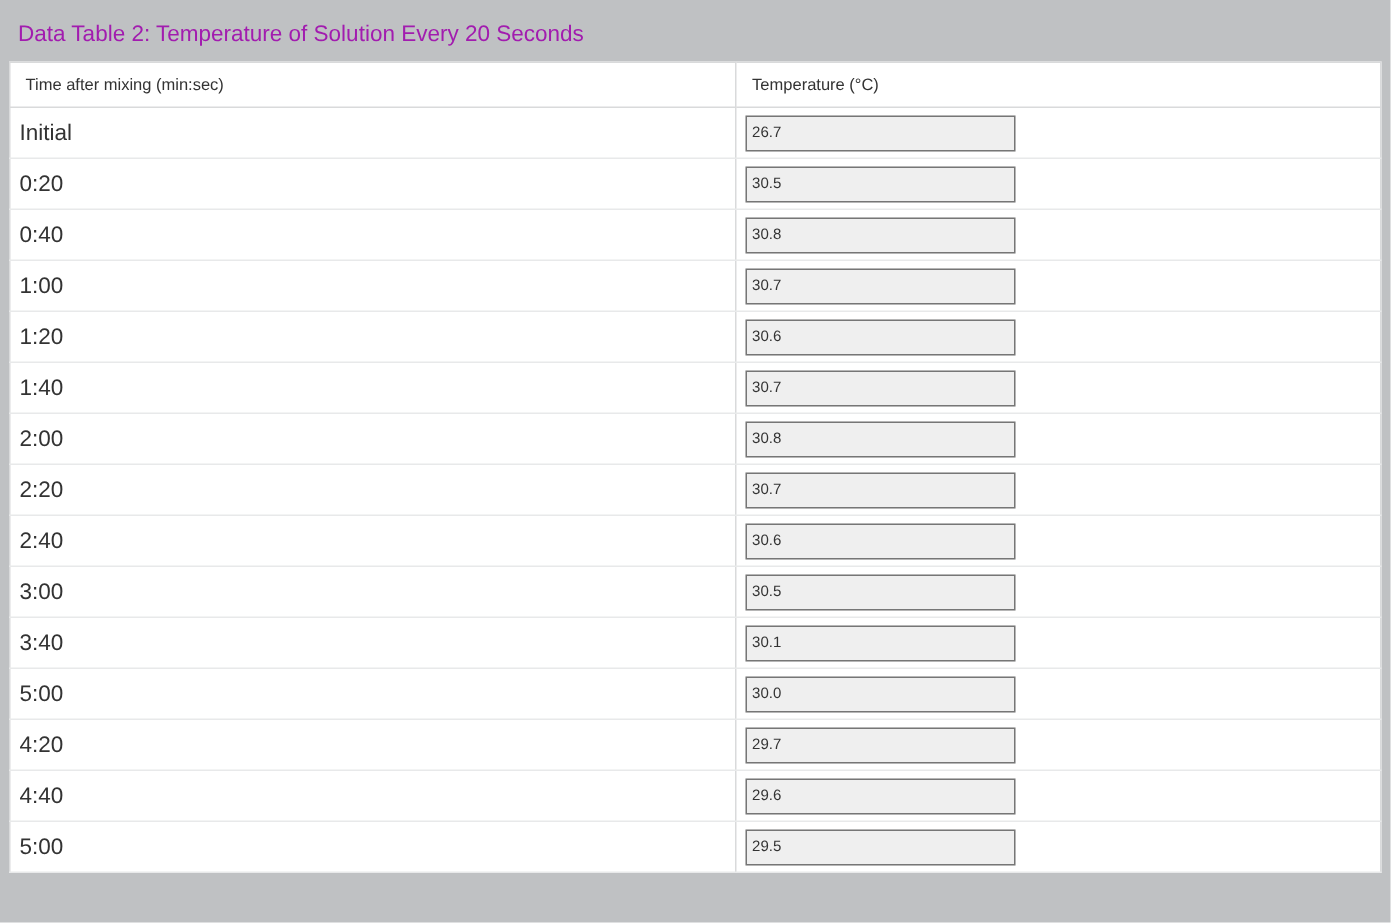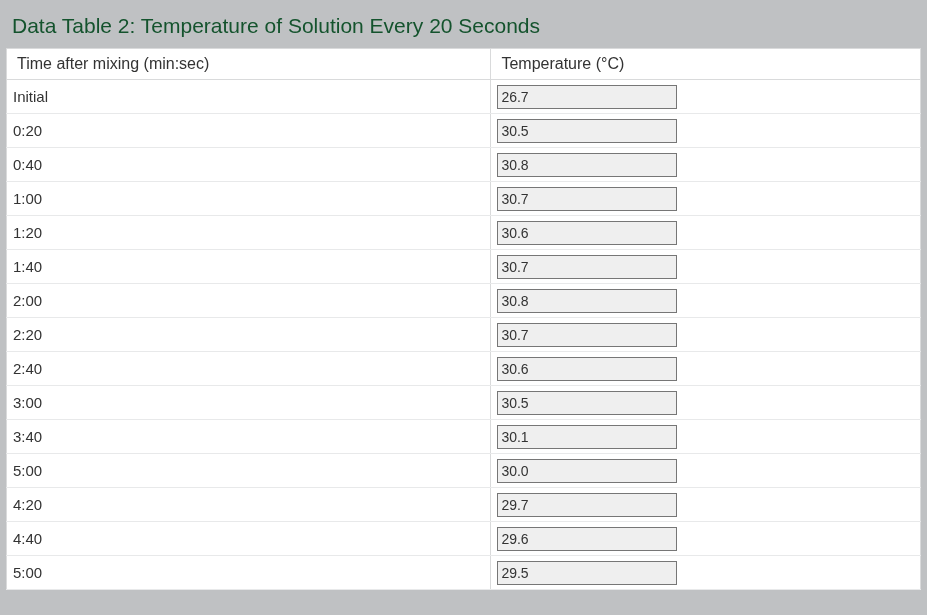--- a/index.html
+++ b/index.html
@@ -10,35 +10,35 @@
     body {
       font-family: Arial, Helvetica, sans-serif;
       background: #bfc1c3;
       padding: 6px;
       width: 927px;
     }
     .table-wrapper {
       background: #fff;
     }
     .table-title {
-      font-size: 21px;
-      color: #14532d;
+      font-size: 15px;
+      color: #a21caf;
       padding: 8px 6px 10px 6px;
       background: #bfc1c3;
     }
     table {
       width: 100%;
       border-collapse: collapse;
       background: #fff;
       table-layout: fixed;
     }
     th {
       font-weight: normal;
       color: #333;
-      font-size: 16px;
+      font-size: 11px;
       text-align: left;
       border: 1px solid #d9dadb;
       padding: 6px 10px;
       height: 30px;
     }
     td {
       border: 1px solid #e8e9ea;
       border-left: 1px solid #d9dadb;
       border-right: 1px solid #d9dadb;
       padding: 4px 6px;
@@ -49,21 +49,21 @@
     }
     td.time-cell {
       padding-left: 6px;
       margin-left: 21px;
     }
     input.temp-input {
       width: 180px;
       height: 24px;
       border: 1px solid #767676;
       background: #efefef;
-      font-size: 14px;
+      font-size: 10px;
       padding: 1px 3px;
       font-family: Arial, Helvetica, sans-serif;
       color: #333;
     }
     .col-time { width: 53%; }
     .col-temp { width: 47%; }
   </style>
 </head>
 <body>
 

